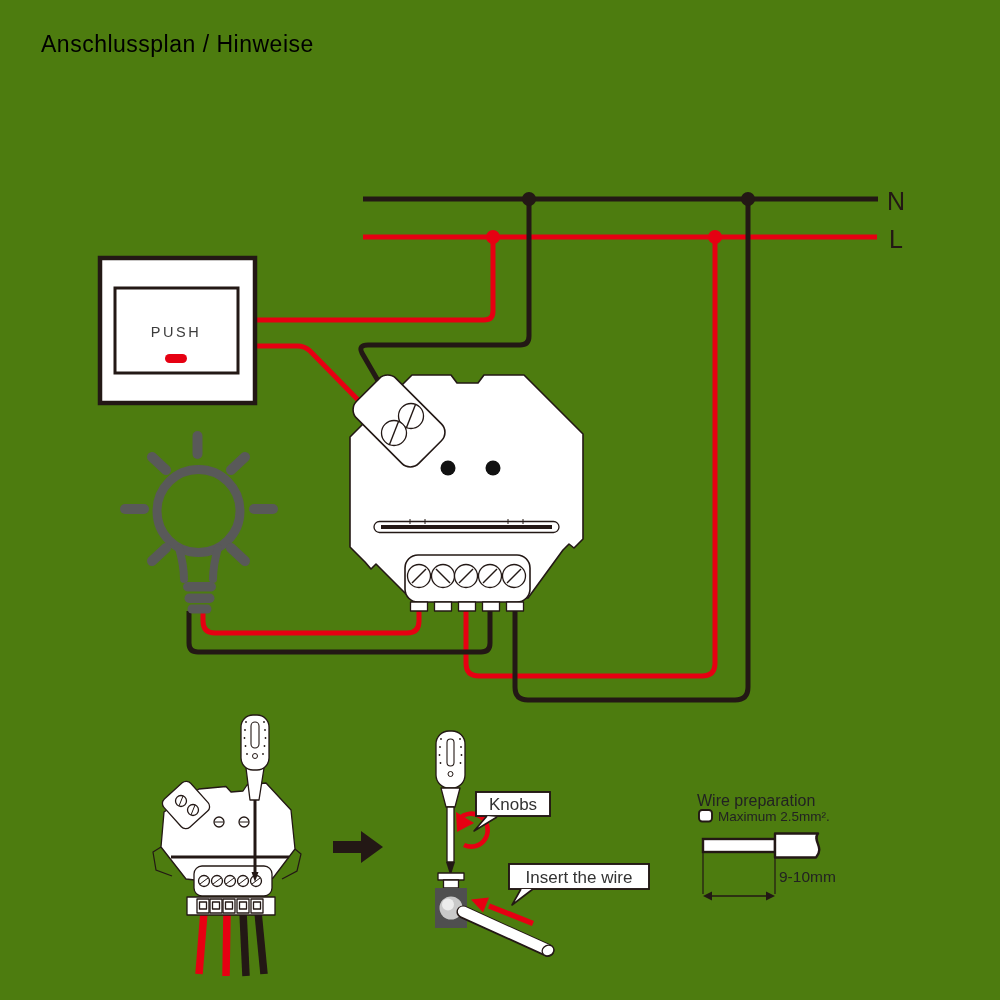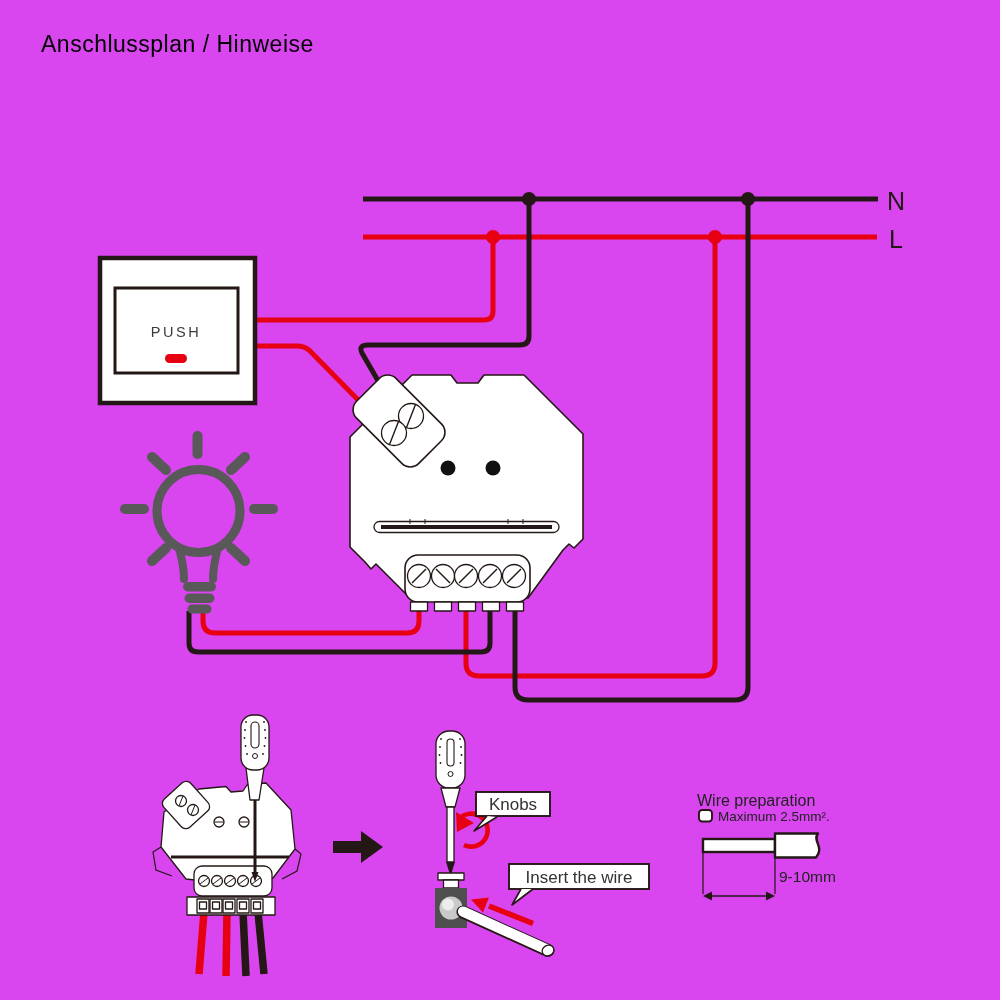--- a/index.html
+++ b/index.html
@@ -1,16 +1,16 @@
 <!DOCTYPE html>
 <html style="--red: #e60012; --black: #231815; --gray: #595959; --cube: #4f4f4f; --light: #c9c9c9; --text: #3a3a3a;"><head>
 <meta charset="utf-8">
 <style>
   html,body{margin:0;padding:0;background:#fff;}
-  .canvas{position:relative;width:1000px;height:1000px;background:#d946ef;overflow:hidden;}
+  .canvas{position:relative;width:1000px;height:1000px;background:#4d7c0f;overflow:hidden;}
   svg{position:absolute;left:0;top:0;}
   text{font-family:"Liberation Sans",sans-serif;fill:var(--black);}
   .t-title{font-size:23px;fill:#000;letter-spacing:.5px;}
   .t-nl{font-size:25px;fill:var(--black);}
   .t-push{font-size:14.5px;letter-spacing:2.5px;fill:#3c3c3c;}
   .t-bubble{font-size:17px;fill:#333;}
   .t-wp-head{font-size:16px;fill:#222;}
   .t-wp-spec{font-size:13.5px;fill:#222;}
   .t-dim{font-size:15.5px;fill:#222;}
   .wire{fill:none;stroke-width:5;stroke-linecap:butt;}

